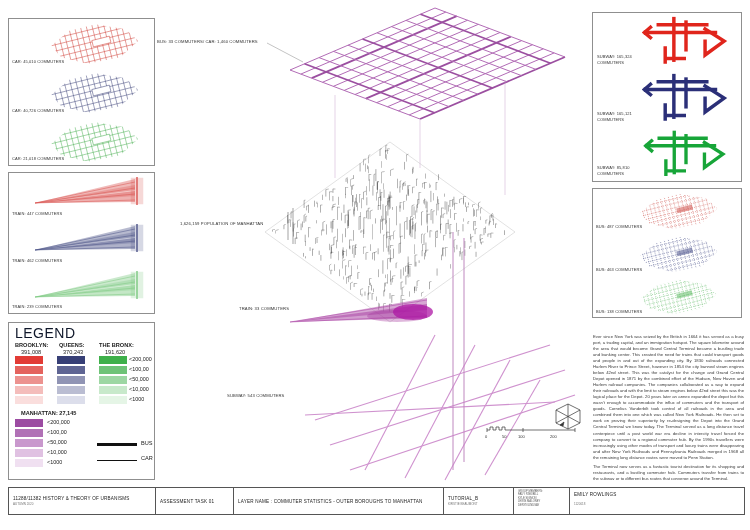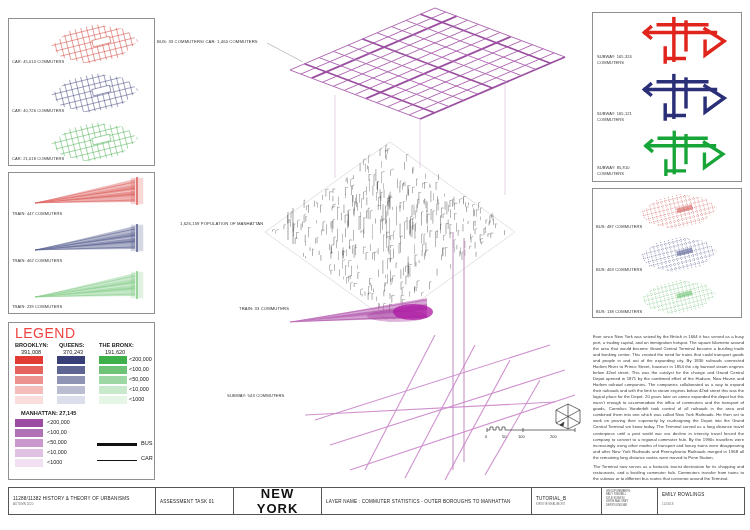--- a/index.html
+++ b/index.html
@@ -4,21 +4,21 @@
 <style>
   html,body{margin:0;padding:0;background:#fff;}
   .poster{position:relative;width:750px;height:530px;background:#ffffff;overflow:hidden;
           font-family:"Liberation Sans",sans-serif;color:#222;}
   .panel{position:absolute;border:1px solid #8f8f8f;background:#fff;box-sizing:border-box;}
   .maprow{position:relative;width:100%;}
   .maprow svg{display:block;position:absolute;right:3px;top:2px;}
   .tl{position:absolute;font-size:4px;line-height:1.2;color:#333;letter-spacing:0.1px;}
   .centerlabel{position:absolute;font-size:4.2px;color:#333;letter-spacing:0.1px;}
   
-  .legend-title{position:absolute;left:6px;top:2px;font-size:14px;color:#ef4444;letter-spacing:0.5px;}
+  .legend-title{position:absolute;left:6px;top:2px;font-size:14px;color:#0f172a;letter-spacing:0.5px;}
   .lg-head{position:absolute;font-size:5.6px;font-weight:bold;color:#222;}
   .lg-num{position:absolute;font-size:5.6px;color:#222;}
   .sw{position:absolute;width:28px;height:7.5px;}
   .lg-scale{position:absolute;font-size:5.4px;color:#222;}
   .key-line{position:absolute;background:#111;}
   .key-label{position:absolute;font-size:5.6px;color:#222;}
   
   .essay{position:absolute;left:593px;top:334px;width:151px;height:146px;overflow:hidden;}
   .essay p{margin:0 0 3px 0;font-size:4.25px;line-height:1.42;text-align:justify;color:#3a3a3a;}
   
@@ -1198,23 +1198,20 @@
   </div>
 
   <div class="titlebar">
     <div class="tb-cell" style="width:147px">
       <div class="tb-main">11288/11382 HISTORY &amp; THEORY OF URBANISMS</div>
       <div class="tb-sub">AUTUMN 2020</div>
     </div>
     <div class="tb-cell" style="width:78px">
       <div class="tb-main">ASSESSMENT TASK 01</div>
     </div>
-    <div class="tb-cell" style="width:88px;align-items:center">
-      <div class="tb-city">NEW YORK</div>
-    </div>
     <div class="tb-cell" style="width:210px">
       <div class="tb-main">LAYER NAME : COMMUTER STATISTICS - OUTER BOROUGHS TO MANHATTAN</div>
     </div>
     <div class="tb-cell" style="width:70px">
       <div class="tb-main">TUTORIAL_B</div>
       <div class="tb-sub">KIRSTIE BEAUMONT</div>
     </div>
     <div class="tb-cell" style="width:56px;justify-content:flex-start;padding-top:2px">
       <div class="tb-tiny">GROUP MEMBERS:</div>
       <div class="tb-tiny">FADY RISK/BILL</div>

